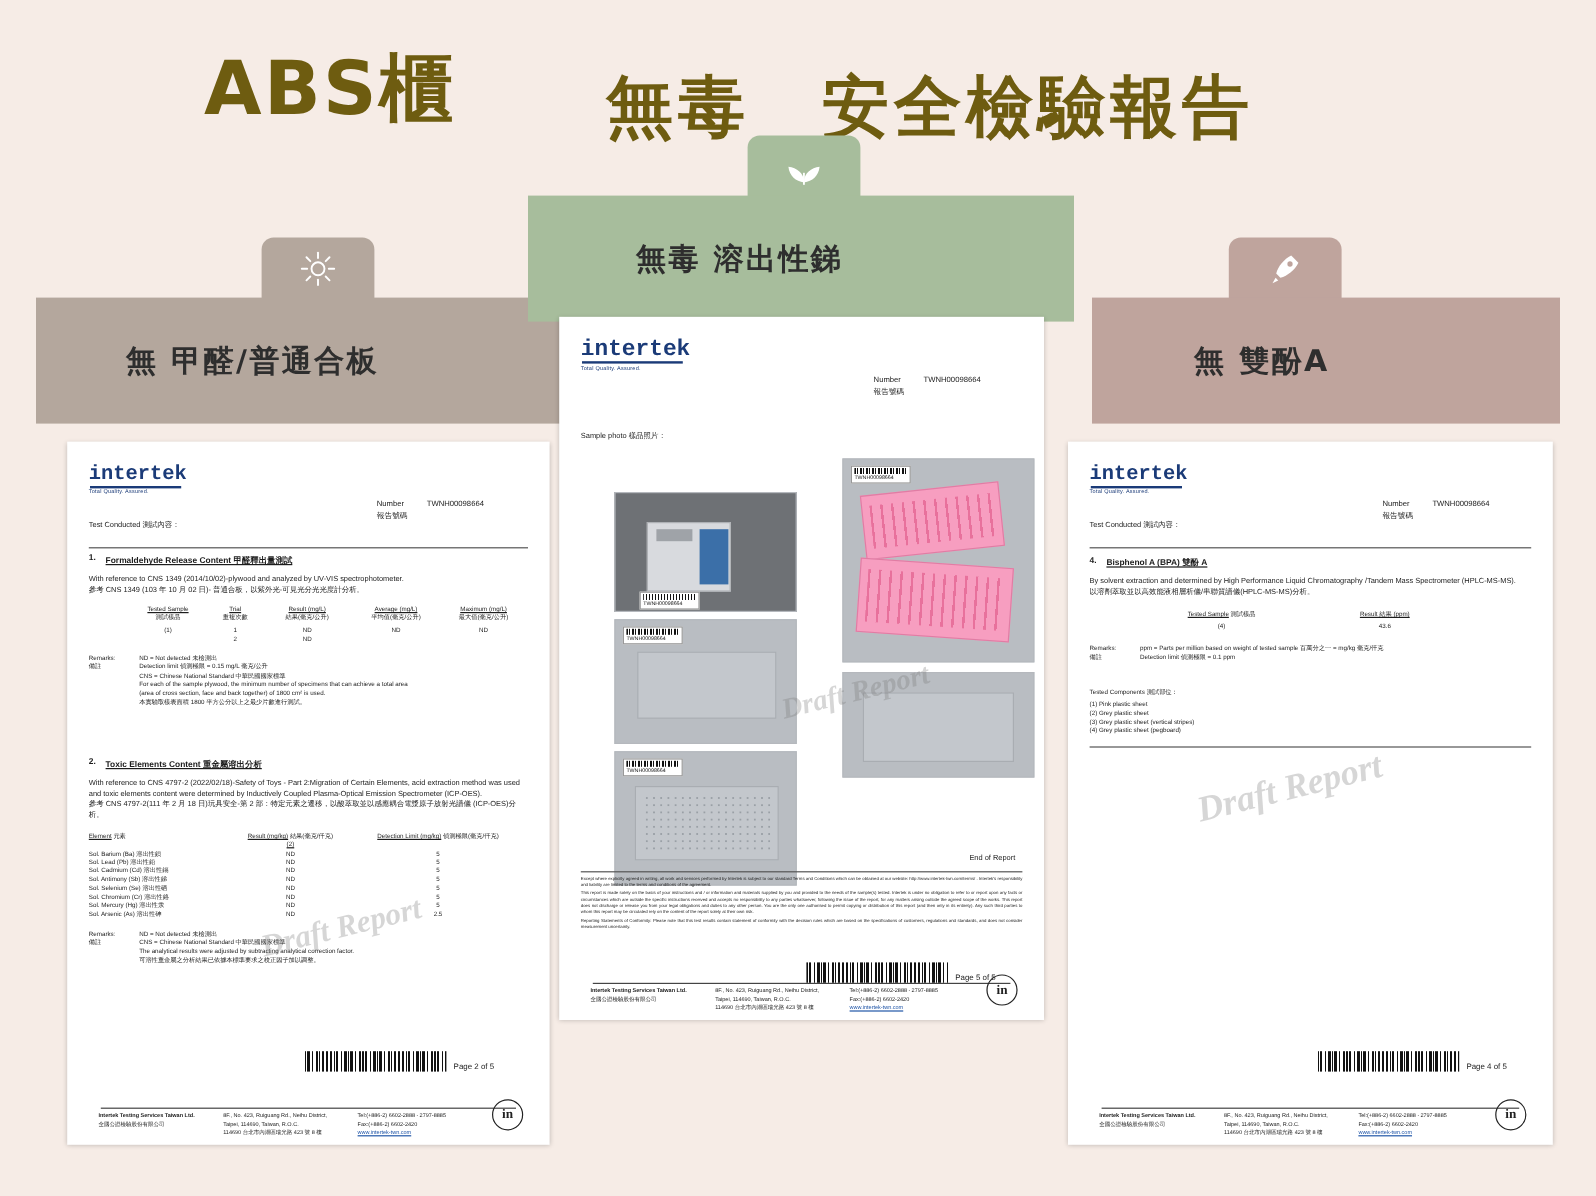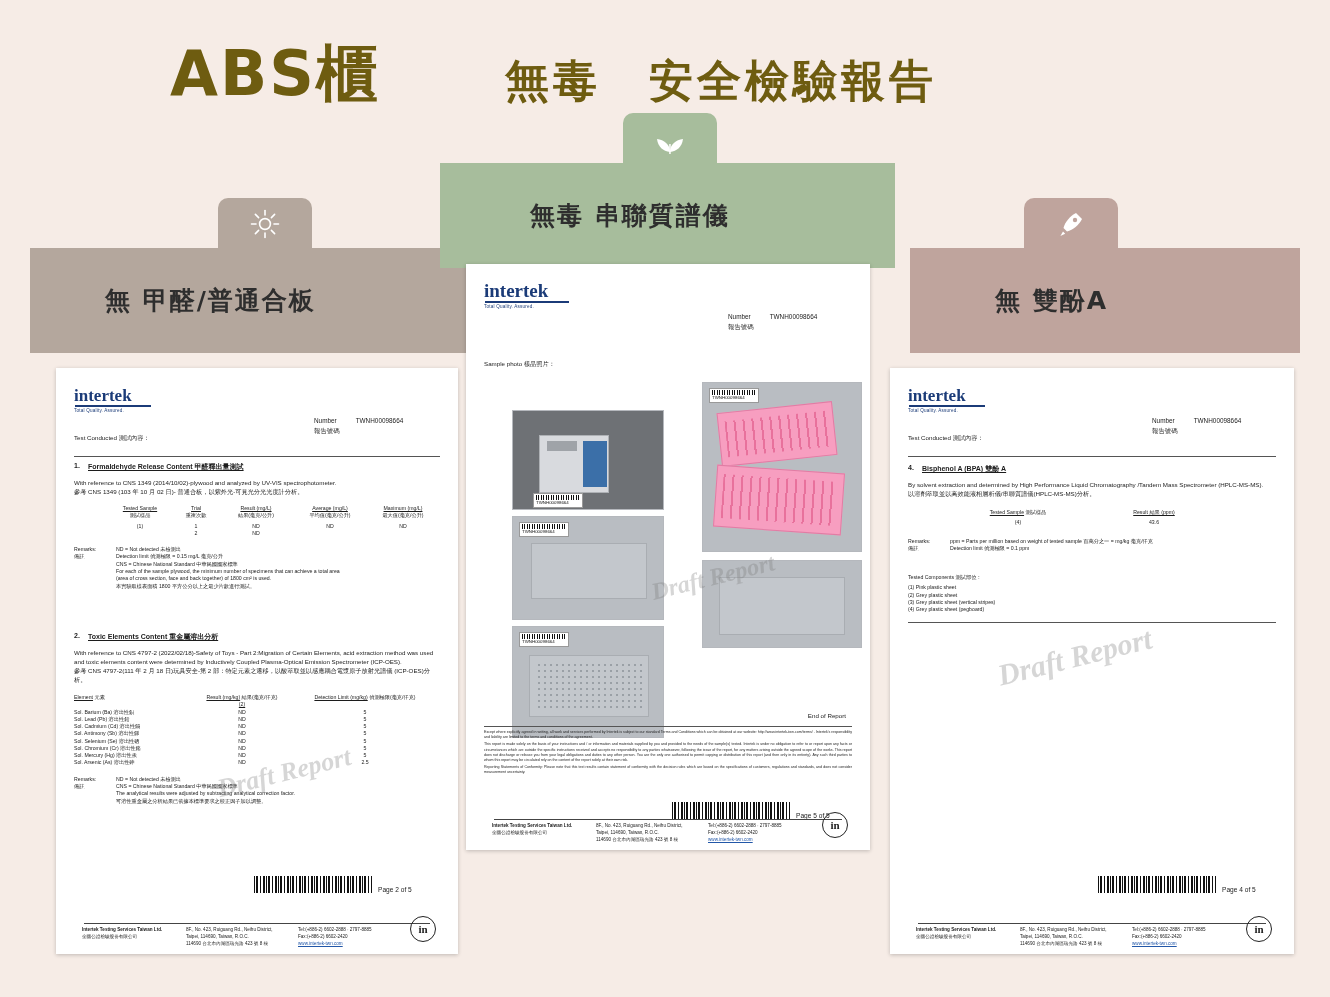--- a/index.html
+++ b/index.html
@@ -16,21 +16,21 @@
     position:absolute; left:0; top:14px; width:1330px; height:110px;
   }
   #title-main {
     position:absolute; left:170px; top:18px;
     font-size:62px; font-weight:bold; color:#6e5c10;
     letter-spacing:2px;
     font-family:"DejaVu Sans", sans-serif;
   }
   #title-sub {
     position:absolute; left:505px; top:38px;
-    font-size:44px; font-weight:bold; color:#6e5c10;
+    font-size:56px; font-weight:bold; color:#6e5c10;
     letter-spacing:4px;
     font-family:"DejaVu Sans", sans-serif;
   }
 
   
   .banner {
     position:absolute;
   }
   .banner-label {
     position:absolute;
@@ -76,21 +76,21 @@
     color:#1c1c1c;
   }
   #sheet-left   { left:56px;  top:368px; width:402px; height:586px; }
   #sheet-center { left:466px; top:264px; width:404px; height:586px; }
   #sheet-right  { left:890px; top:368px; width:404px; height:586px; }
 
   
   .logo { position:absolute; }
   .logo .word {
     font-size:17px; font-weight:bold; color:#1b3b78; letter-spacing:0px;
-    font-family:Liberation Serif, serif;
+    font-family:Liberation Mono, monospace;
   }
   .logo .tag {
     font-size:4.6px; color:#1b3b78; margin-top:2px; letter-spacing:.2px;
   }
   .logo .bar {
     position:absolute; left:1px; top:19px; width:76px; height:1.6px; background:#1b3b78;
   }
 
   .num-block { position:absolute; font-size:6.4px; line-height:1.5; }
   .num-block .lbl { display:inline-block; width:40px; }
@@ -211,21 +211,21 @@
 <div class="tab" id="tab-center">
   <div class="tab-icon">
     <svg width="36" height="34" viewBox="0 0 36 34" aria-hidden="true">
       <path d="M18 30 C18 22 12 18 5 17 C6 25 11 29 18 30 Z" fill="#fff"></path>
       <path d="M18 30 C18 22 24 18 31 17 C30 25 25 29 18 30 Z" fill="#fff"></path>
       <rect x="17.2" y="22" width="1.5" height="10" fill="#fff"></rect>
     </svg>
   </div>
 </div>
 <div class="banner" id="banner-center">
-  <div class="banner-label">無毒  串聯質譜儀</div>
+  <div class="banner-label">無毒  溶出性銻</div>
 </div>
 
 <div class="tab" id="tab-right">
   <div class="tab-icon">
     <svg width="34" height="34" viewBox="0 0 34 34" aria-hidden="true">
       <path d="M22 6 C16 9 11 15 9.5 21 l3.5 3.5 C19 23 25 18 28 12 Z" fill="#fff"></path>
       <circle cx="21" cy="13" r="2.2" fill="#bfa49d"></circle>
       <path d="M9 24.5 l-2.6 4.6 4.8-2.4 Z" fill="#fff"></path>
     </svg>
   </div>

